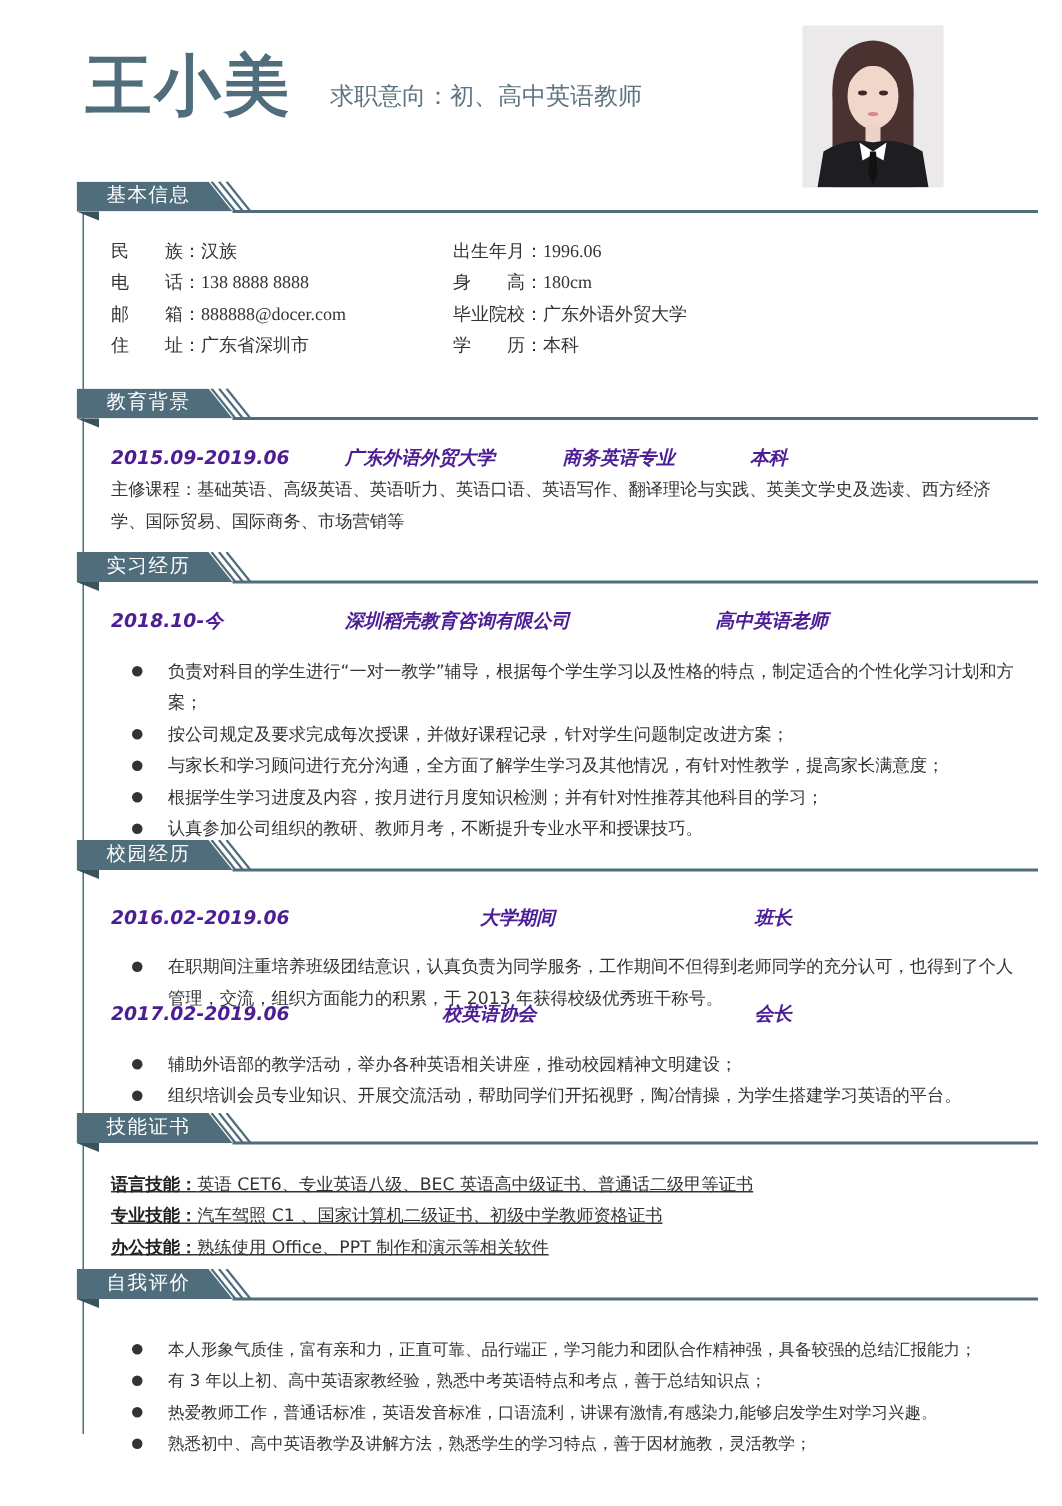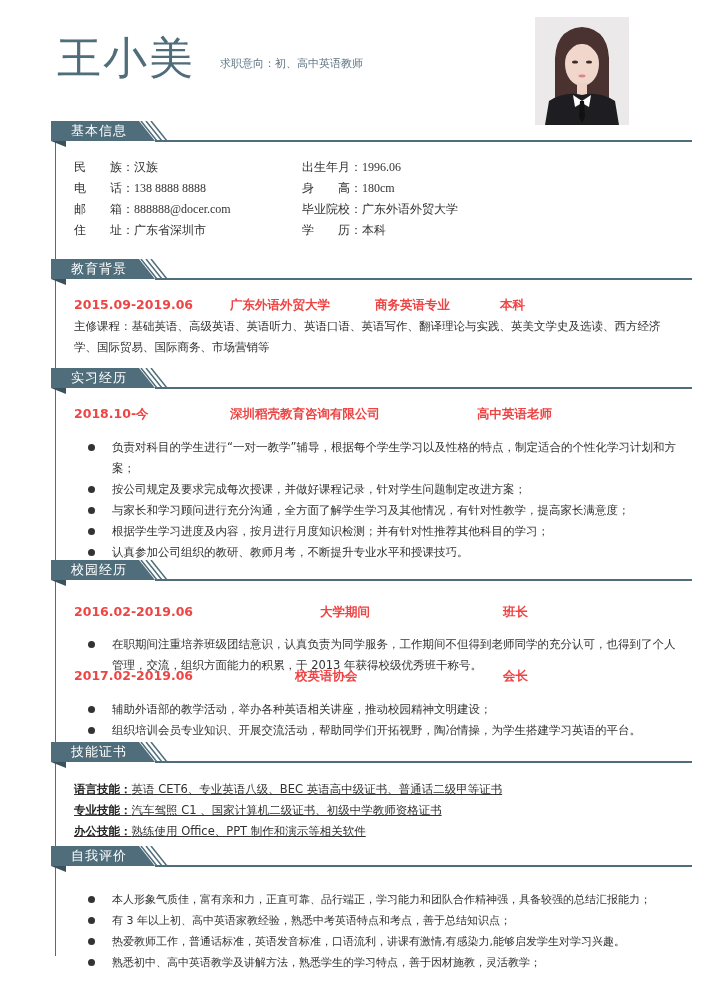--- a/index.html
+++ b/index.html
@@ -1,36 +1,36 @@
 <!DOCTYPE html>
 <html><head>
 <meta charset="utf-8">
 <style>
   html, body { margin: 0; padding: 0; background: #ffffff; }
   body { width: 708px; height: 1004px; position: relative; overflow: hidden;
          font-family: "DejaVu Sans", "Liberation Sans", sans-serif; color: #333; }
   .name { position: absolute; left: 57px; top: 30px; font-size: 44px; color: #4f6d7a;
-          letter-spacing: 2px; line-height: 56px; font-weight: normal; }
-  .intent { position: absolute; left: 220px; top: 53px; font-size: 11px; color: #5d7480; line-height: 22px; }
+          letter-spacing: 2px; line-height: 56px; font-weight: bold; }
+  .intent { position: absolute; left: 220px; top: 53px; font-size: 16px; color: #5d7480; line-height: 22px; }
   .photo { position: absolute; left: 535px; top: 17px; width: 94px; height: 108px; background: #ece9ea; overflow: hidden; }
   .vline { position: absolute; left: 55px; top: 142px; width: 1px; height: 814px; background: #4f6d7a; }
 
   .sec-head { position: absolute; left: 51px; width: 641px; height: 20px; }
   .sec-head .tab { position: absolute; left: 0; top: 0; height: 20px; width: 104px;
                    background: #4f6d7a; clip-path: polygon(0 0, 88px 0, 104px 20px, 0 20px); }
   .sec-head .fold { position: absolute; left: 0; top: 20px; width: 0; height: 0;
                     border-top: 6px solid #3a525c; border-left: 15px solid transparent; }
   .sec-head .label { position: absolute; left: 20px; top: 0; line-height: 20px; font-size: 13px; color: #fff; letter-spacing: 1px; }
   .sec-head .stripes { position: absolute; left: 86px; top: 0; width: 32px; height: 20px; }
   .sec-head .rule { position: absolute; left: 104px; right: 0; top: 19px; height: 1.5px; background: #4f6d7a; }
 
   .basic { position: absolute; left: 74px; top: 158px; font-size: 12px; color: #333; }
   .basic .row { position: absolute; white-space: nowrap; line-height: 18px; font-family: Liberation Serif, serif; }
 
-  .row-bold { position: absolute; font-size: 12.5px; font-weight: bold; color: #ef4444; white-space: nowrap; line-height: 18px; }
+  .row-bold { position: absolute; font-size: 12.5px; font-weight: bold; color: #4c1d95; white-space: nowrap; line-height: 18px; font-style: italic; }
   .txt { position: absolute; font-size: 11.5px; color: #333; line-height: 21px; }
   .bullets { position: absolute; left: 74px; width: 600px; margin: 12px; padding: 0; list-style: none; font-size: 11.5px; color: #333; }
   .bullets li { position: relative; padding-left: 26px; line-height: 21px; }
   .bullets li::before { content: ""; position: absolute; left: 2px; top: 7px; width: 7px; height: 7px; border-radius: 50%; background: #333; }
   .skills { position: absolute; left: 74px; top: 779px; font-size: 11.5px; color: #333; }
   .skills .srow { line-height: 21px; white-space: nowrap; text-decoration: underline; }
   .skills b { color: #222; }
 </style>
 </head>
 <body>

